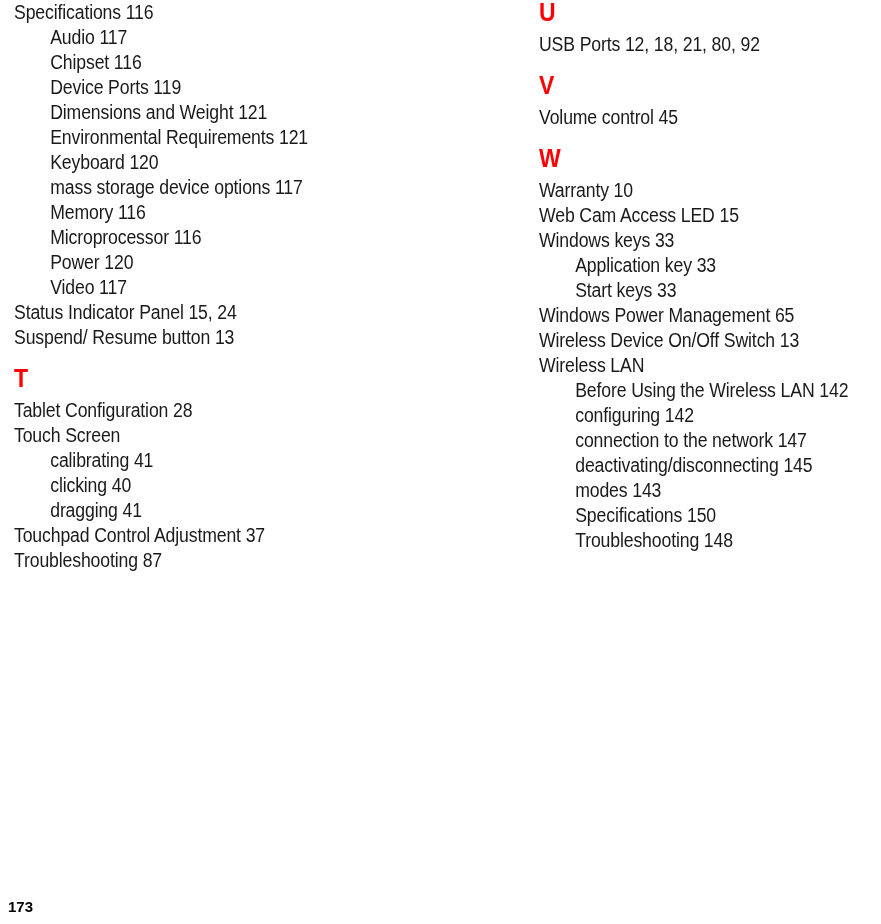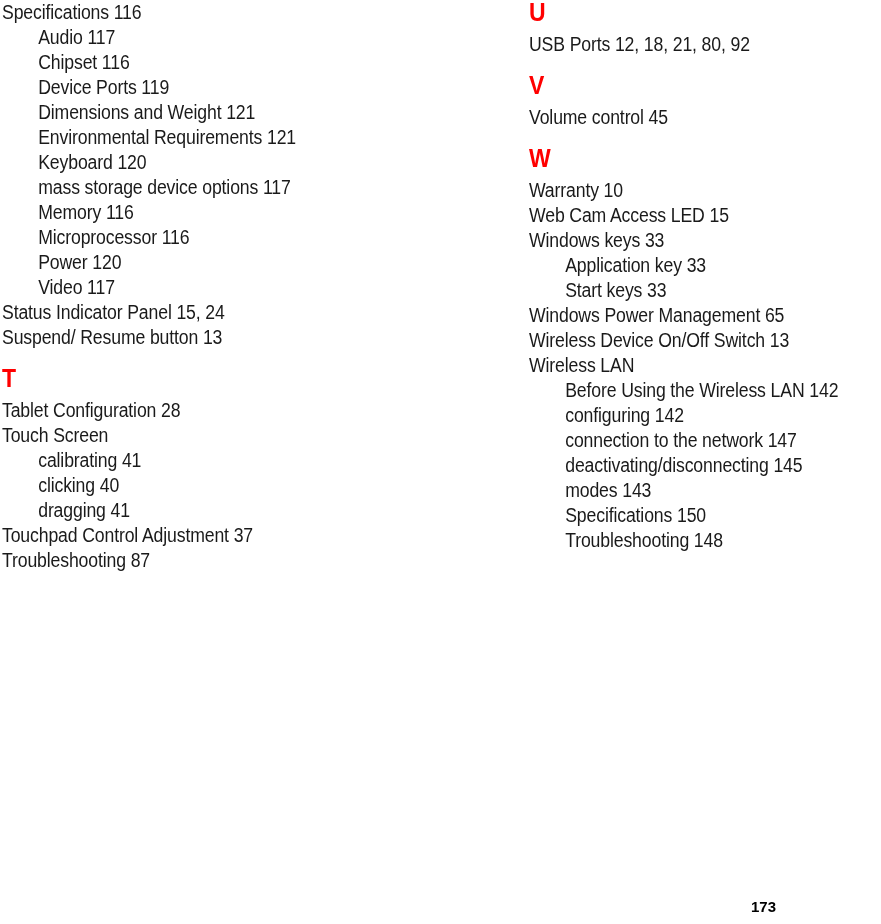--- a/index.html
+++ b/index.html
@@ -28,20 +28,21 @@
     top: 0;
     left: 0;
     width: 881px;
     height: 600px;
     display: flex;
     flex-direction: row;
   }
 
   .col {
     position: relative;
+    margin-left: 12px;
   }
   .col-left {
     width: 520px;
     padding-left: 2px;
     padding-top: 0px;
     box-sizing: border-box;
   }
   .col-right {
     width: 361px;
     padding-left: 9px;
@@ -83,25 +84,26 @@
   .heading-block.first {
     padding-top: 0px;
   }
 
   
   .page-number {
     position: absolute;
     left: 0;
     top: 898px;
     width: 776px;
-    text-align: right;
+    text-align: left;
     font-size: 15px;
     font-weight: bold;
     line-height: 18px;
     color: #000000;
+    padding-left: 8px;
   }
 </style>
 </head>
 <body>
 
 <div id="page">
 
   <div class="columns">
 
     <div class="col col-left">

